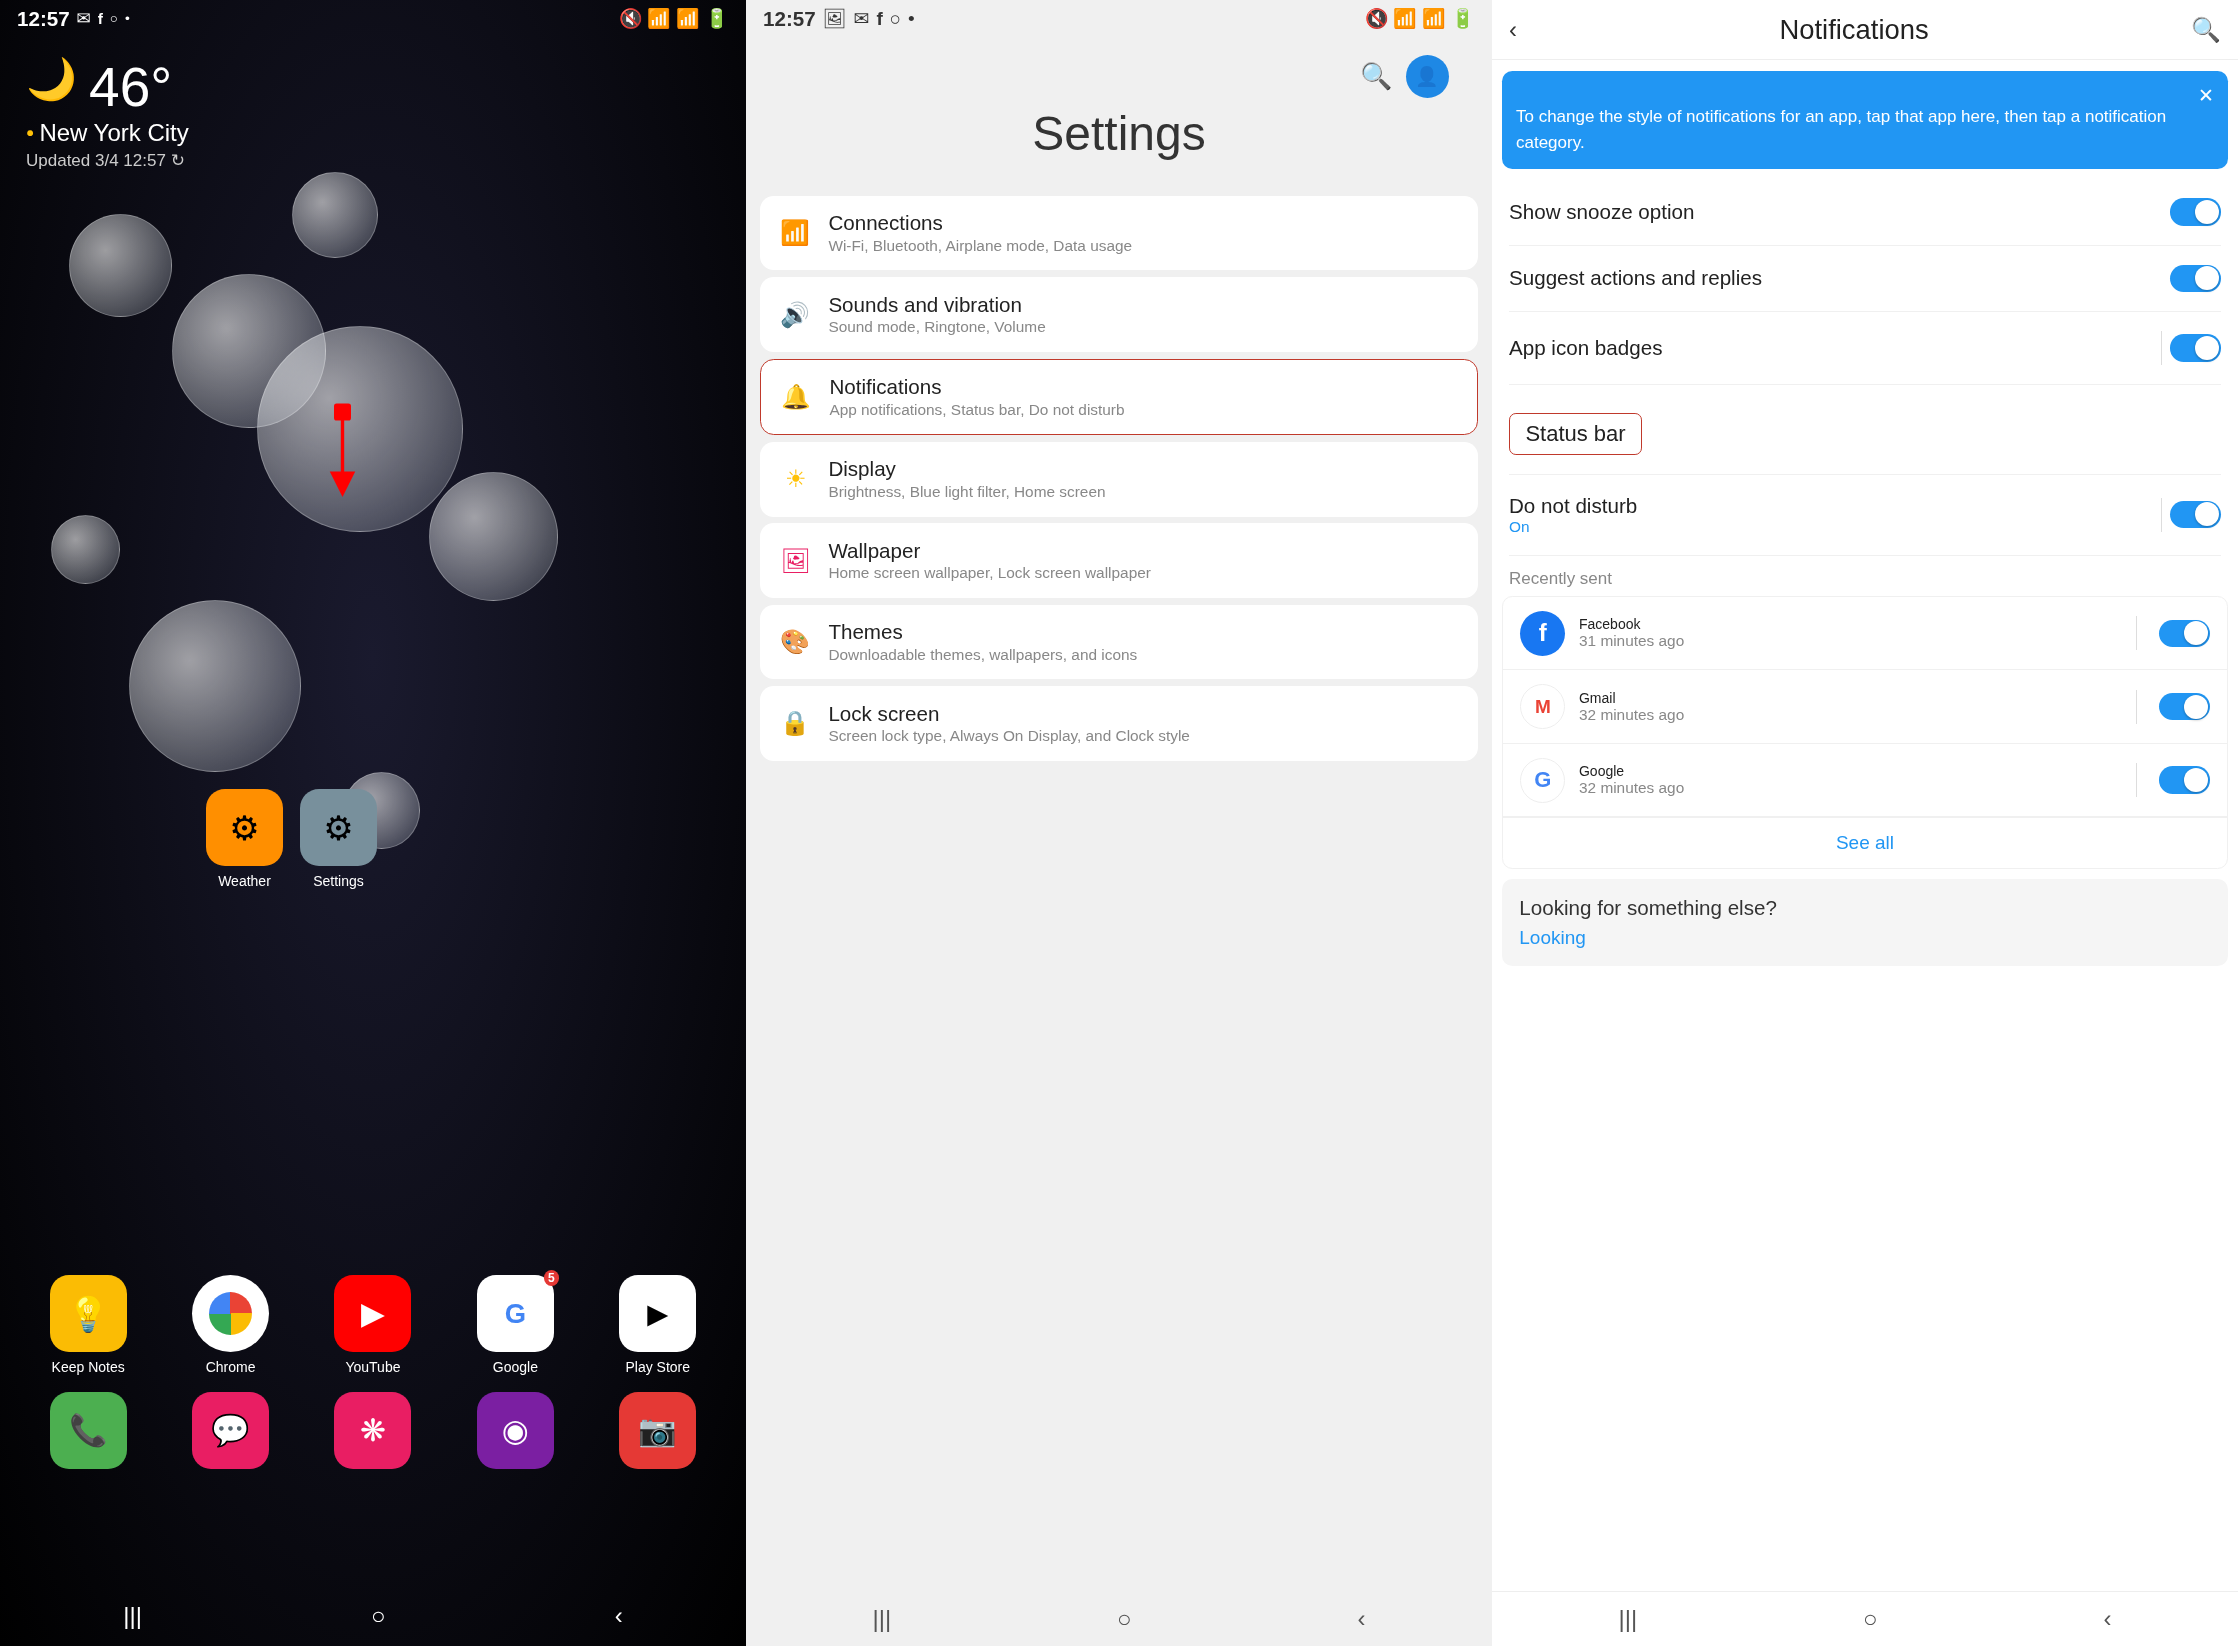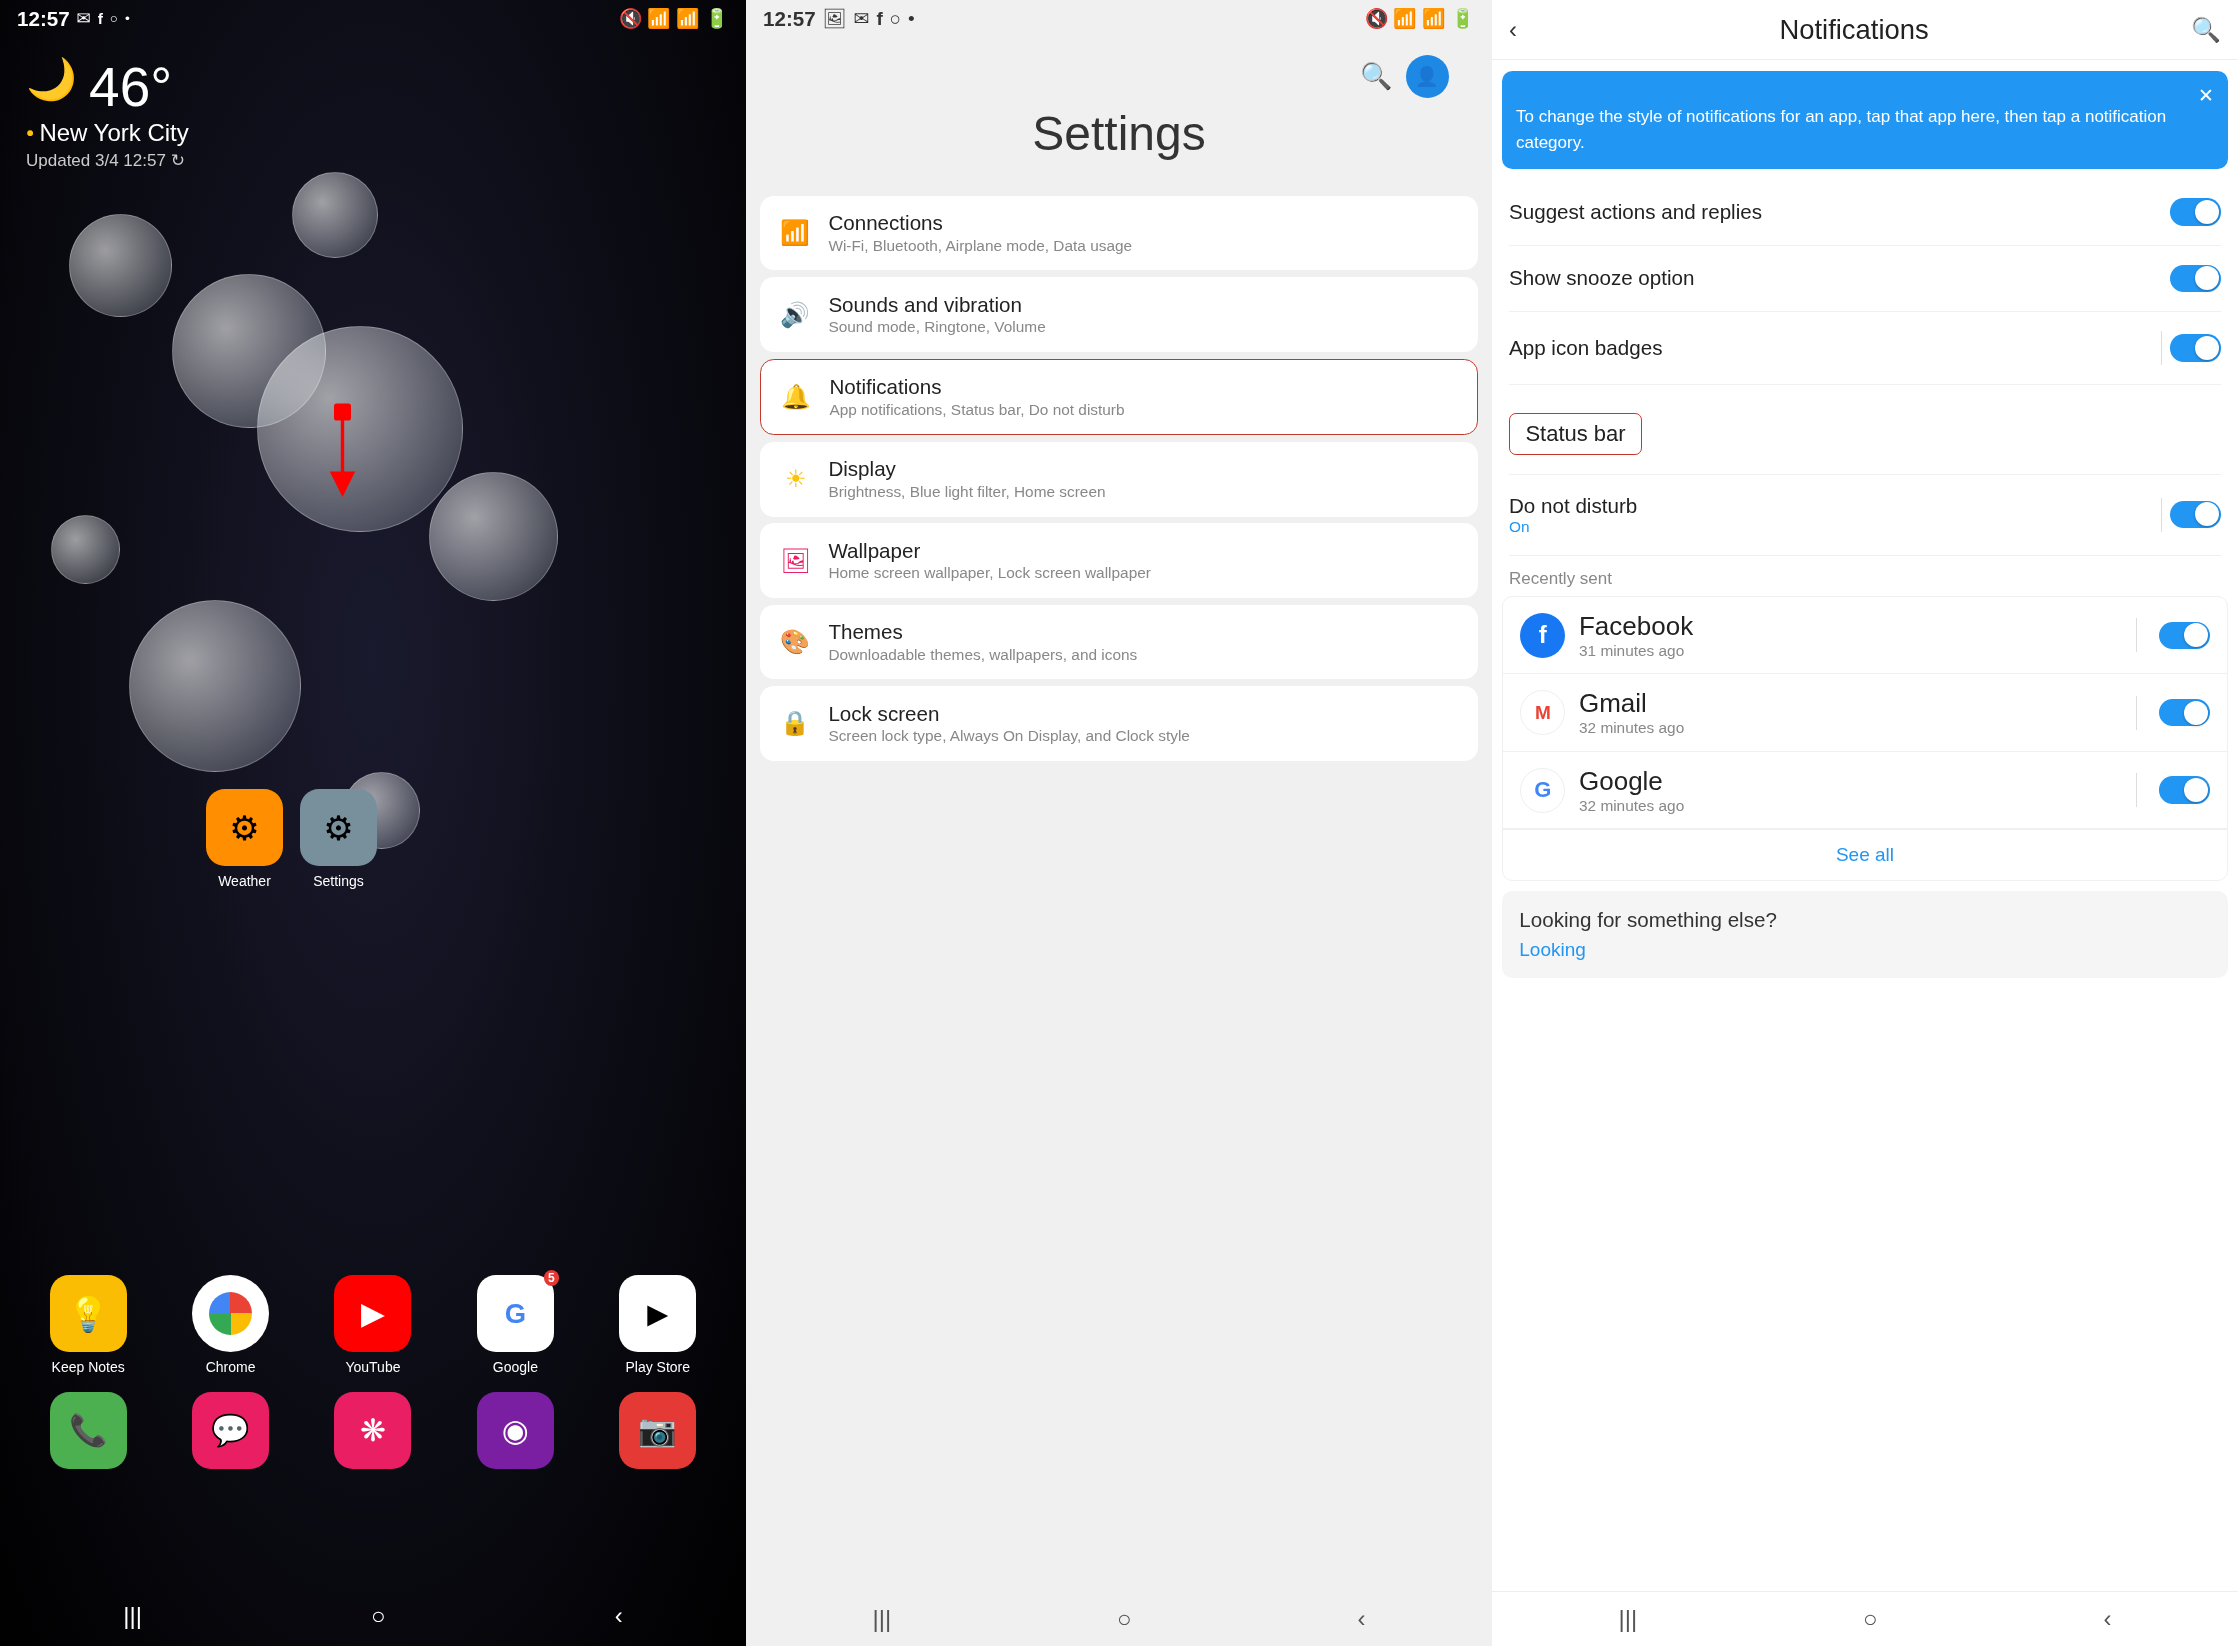--- a/index.html
+++ b/index.html
@@ -273,21 +273,21 @@
       width: 45px; height: 45px;
       border-radius: 50%;
       display: flex; align-items: center; justify-content: center;
       font-size: 24px;
       font-weight: bold;
     }
     .app-circle.fb { background: #1877F2; color: #fff; }
     .app-circle.gmail { background: #fff; border: 0.9px solid #eee; color: #EA4335; }
     .app-circle.google { background: #fff; border: 0.9px solid #eee; }
     .notif-app-info { flex: 1; }
-    .notif-app-name { font-size: 26px; color: #222; font-weight: 500; }
+    .notif-app-name { font-size: 14px; color: #222; font-weight: 500; }
     .notif-app-time { font-size: 15.4px; color: #888; }
     .divider-line {
       width: 0.9px;
       height: 34px;
       background: #ddd;
       margin: 0 8.6px;
     }
     .see-all-btn {
       text-align: center;
       padding: 13.7px;
@@ -569,26 +569,26 @@
   </div>
 
   <div class="notif-banner">
     <span class="notif-banner-text">To change the style of notifications for an app, tap that app here, then tap a notification category.</span>
     <span class="notif-banner-close">✕</span>
   </div>
 
   <div class="notif-section">
 
     <div class="notif-row">
+      <span class="notif-row-label">Show snooze option</span>
+      <div class="toggle"></div>
+    </div>
+
+    <div class="notif-row">
       <span class="notif-row-label">Suggest actions and replies</span>
-      <div class="toggle"></div>
-    </div>
-
-    <div class="notif-row">
-      <span class="notif-row-label">Show snooze option</span>
       <div class="toggle"></div>
     </div>
 
     <div class="notif-row">
       <span class="notif-row-label">App icon badges</span>
       <div style="display:flex;align-items:center;gap:0;">
         <div class="divider-line"></div>
         <div class="toggle"></div>
       </div>
     </div>

